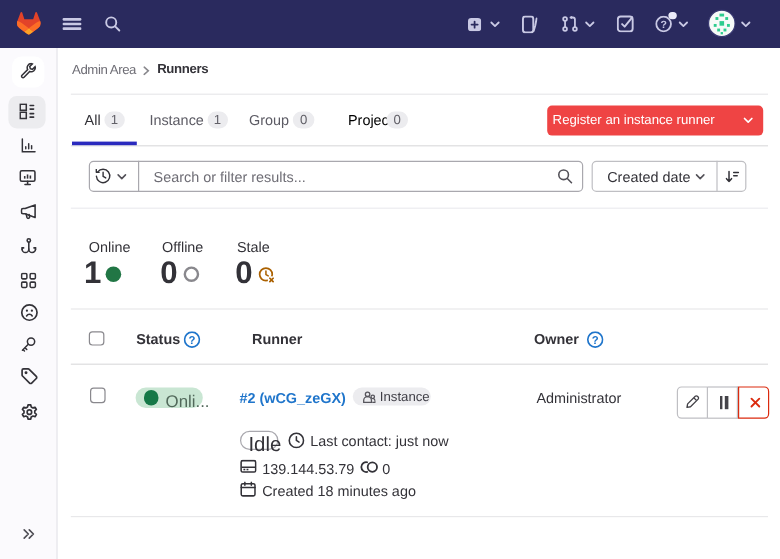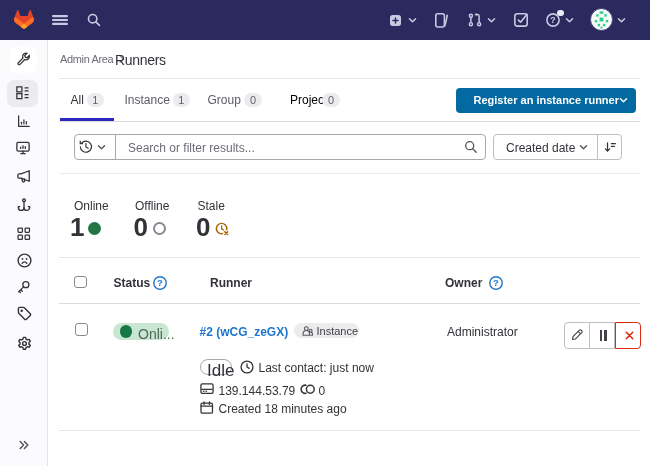--- a/index.html
+++ b/index.html
@@ -186,35 +186,35 @@
   <svg class="abs" style="left:18.5px;top:440px" width="10" height="10" viewBox="0 0 13 12">
     <g fill="none" stroke="#4f4e55" stroke-width="1.8" stroke-linecap="round" stroke-linejoin="round">
       <path d="M1.5 1.5 6 6l-4.5 4.5M7 1.5 11.5 6 7 10.5"></path>
     </g>
   </svg>
 
   <div class="t gray" style="left:60px;top:52.5px;font-size:11px;letter-spacing:-0.35px">Admin Area</div>
   <svg class="abs" style="left:119px;top:54.5px" width="6" height="8" viewBox="0 0 6 8">
     <path d="M1.2 1 4.6 4 1.2 7" fill="none" stroke="#89888d" stroke-width="1.3" stroke-linecap="round"></path>
   </svg>
-  <div class="t" style="left:115px;top:52px;font-size:14px;letter-spacing:-0.3px;font-weight:normal">Runners</div>
+  <div class="t" style="left:131px;top:52px;font-size:11px;letter-spacing:-0.3px;font-weight:bold">Runners</div>
   <div class="abs" style="left:58.5px;top:78px;width:581px;height:1px;background:#e8e8ea"></div>
 
   <div class="t" style="left:70.5px;top:93px;font-weight:normal">All</div>
   <div class="pill" style="left:87px;top:92.8px;width:16.5px;height:14.5px;line-height:14.5px">1</div>
   <div class="t" style="left:124.5px;top:93px;color:#5c5b64">Instance</div>
   <div class="pill" style="left:172.5px;top:92.8px;width:17.5px;height:14.5px;line-height:14.5px">1</div>
   <div class="t" style="left:207.5px;top:93px;color:#5c5b64">Group</div>
   <div class="pill" style="left:244px;top:92.8px;width:18px;height:14.5px;line-height:14.5px">0</div>
   <div class="t" style="left:290px;top:93px;color:#000000">Project</div>
   <div class="pill" style="left:322px;top:92.8px;width:18px;height:14.5px;line-height:14.5px">0</div>
   <div class="abs" style="left:58.5px;top:120.5px;width:581px;height:1px;background:#dcdcde"></div>
   <div class="abs" style="left:59.5px;top:118px;width:54.5px;height:3px;background:#2a2abe"></div>
 
-  <div class="abs" style="left:455.5px;top:88px;width:180px;height:24.5px;background:#0369a1;border-radius:4px;color:#fff;font-size:11px;line-height:24.5px;padding-left:18px;font-weight:bold">Register an instance runner
+  <div class="abs" style="left:455.5px;top:88px;width:180px;height:24.5px;background:#ef4444;border-radius:4px;color:#fff;font-size:11px;line-height:24.5px;padding-left:5px;font-weight:normal">Register an instance runner
     <svg style="position:absolute;right:8px;top:9px" width="9" height="7" viewBox="0 0 10 8">
         <path d="M1.5 2 5 5.5 8.5 2" fill="none" stroke="#fff" stroke-width="1.6" stroke-linecap="round" stroke-linejoin="round"></path>
       </svg>
   </div>
 
   <div class="abs" style="left:74px;top:134px;width:412px;height:25.5px;border:1px solid #a9a8ae;border-radius:4px;background:#fff"></div>
   <div class="abs" style="left:114.5px;top:134px;width:1px;height:25.5px;background:#a9a8ae"></div>
   <svg class="abs" style="left:79px;top:140px" width="13.5" height="13.5" viewBox="0 0 16 16">
     <path d="M8.2 4.2v4l2.6 1.6" fill="none" stroke="#333238" stroke-width="1.4" stroke-linecap="round"></path>
     <path d="M2.9 3.9A6.6 6.6 0 1 1 1.6 8.2" fill="none" stroke="#333238" stroke-width="1.4" stroke-linecap="round"></path>

